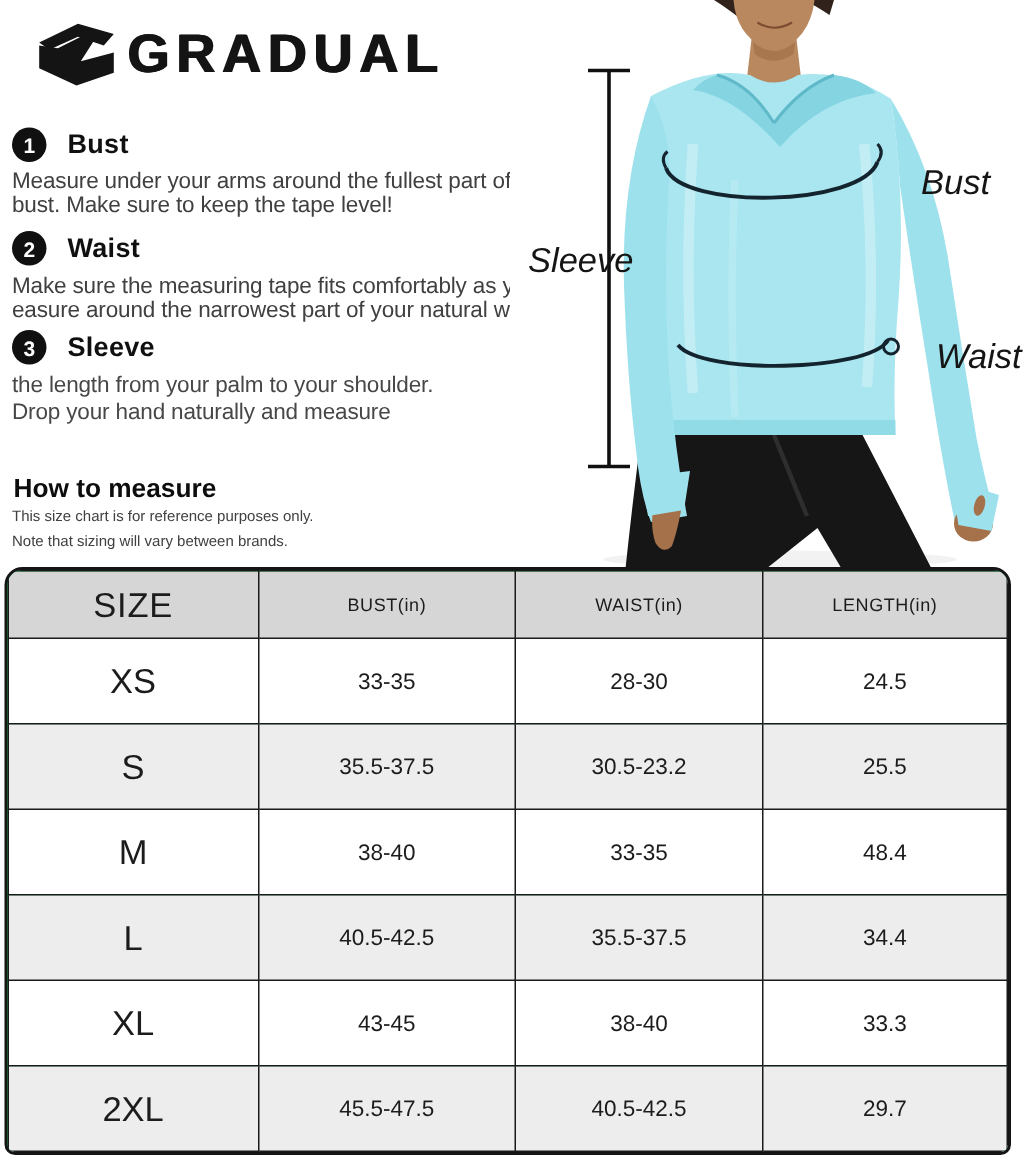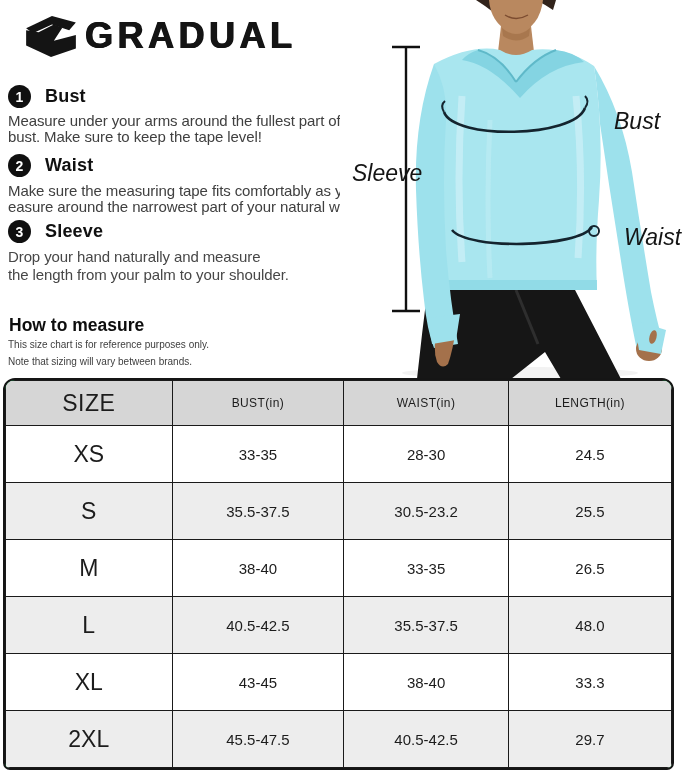--- a/index.html
+++ b/index.html
@@ -73,22 +73,22 @@
     <div class="step-text" style="top:183px">
       <div>Make sure the measuring tape fits comfortably as you m</div>
       <div>easure around the narrowest part of your natural waist.</div>
     </div>
 
     <div class="step-head" style="top:220px">
       <span class="badge">3</span>
       <span class="step-title">Sleeve</span>
     </div>
     <div class="step-text loose" style="top:248px">
+      <div>the length from your palm to your shoulder.</div>
       <div>Drop your hand naturally and measure</div>
-      <div>the length from your palm to your shoulder.</div>
     </div>
 
     <div class="how-title">How to measure</div>
     <div class="how-text">
       <div>This size chart is for reference purposes only.</div>
       <div>Note that sizing will vary between brands.</div>
     </div>
   </div>
 
   <div class="photo-pane">
@@ -169,27 +169,27 @@
         <tr class="alt">
           <td class="size-cell">S</td>
           <td class="val">35.5-37.5</td>
           <td class="val">30.5-23.2</td>
           <td class="val">25.5</td>
         </tr>
         <tr>
           <td class="size-cell">M</td>
           <td class="val">38-40</td>
           <td class="val">33-35</td>
-          <td class="val">26.5</td>
+          <td class="val">48.4</td>
         </tr>
         <tr class="alt">
           <td class="size-cell">L</td>
           <td class="val">40.5-42.5</td>
           <td class="val">35.5-37.5</td>
-          <td class="val">48.0</td>
+          <td class="val">34.4</td>
         </tr>
         <tr>
           <td class="size-cell">XL</td>
           <td class="val">43-45</td>
           <td class="val">38-40</td>
           <td class="val">33.3</td>
         </tr>
         <tr class="alt">
           <td class="size-cell">2XL</td>
           <td class="val">45.5-47.5</td>

